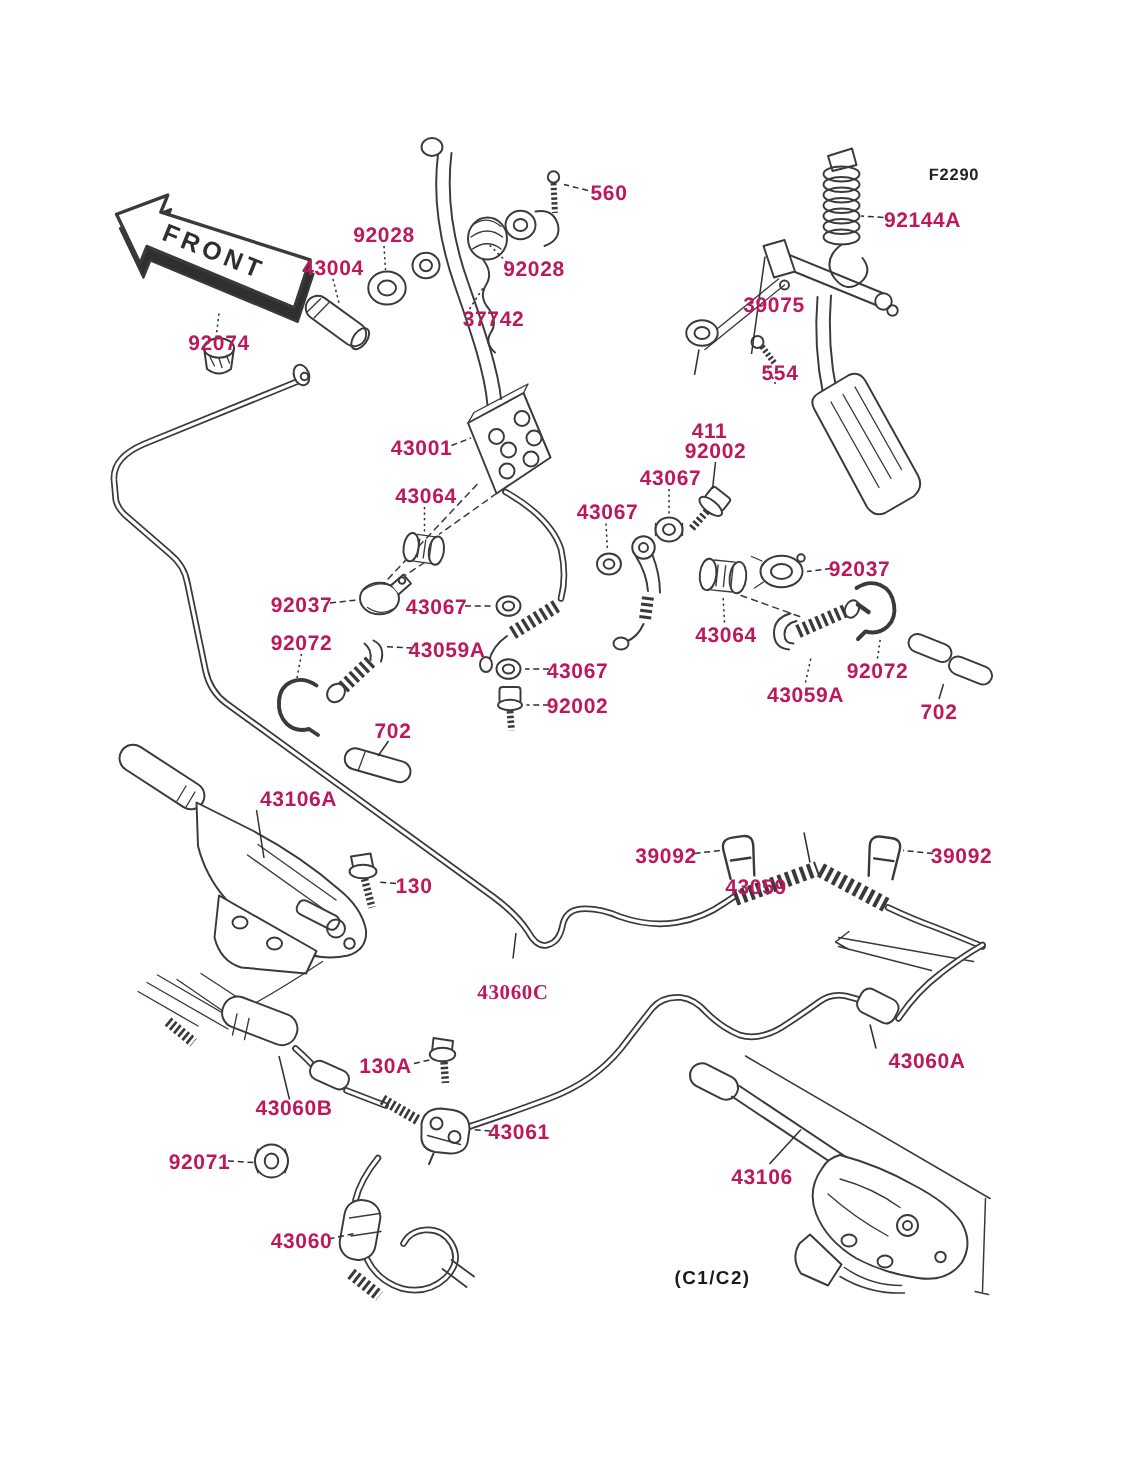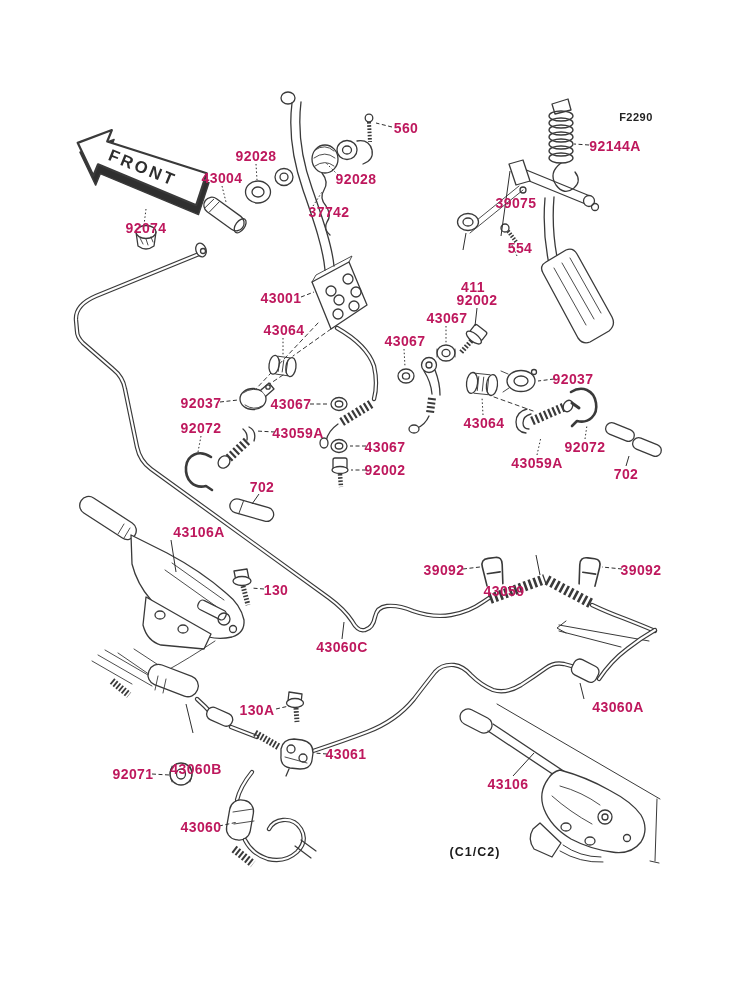--- a/index.html
+++ b/index.html
@@ -381,23 +381,23 @@
       <span class="part-label" style="left: 585px; top: 447px;">92072</span>
       <span class="part-label" style="left: 537px; top: 463px;">43059A</span>
       <span class="part-label" style="left: 262px; top: 487px;">702</span>
       <span class="part-label" style="left: 385px; top: 470px;">92002</span>
       <span class="part-label" style="left: 626px; top: 474px;">702</span>
       <span class="part-label" style="left: 171px; top: 532px; margin-left: 28px;">43106A</span>
       <span class="part-label" style="left: 276px; top: 590px;">130</span>
       <span class="part-label" style="left: 504px; top: 547px; margin-top: 44px;">43059</span>
       <span class="part-label" style="left: 444px; top: 570px;">39092</span>
       <span class="part-label" style="left: 641px; top: 570px;">39092</span>
-      <span class="part-label" style="left: 342px; top: 647px;">43060C</span>
+      <span class="part-label" style="left: 342px; top: 663px; font-family: Liberation Serif, serif;">43060C</span>
       <span class="part-label" style="left: 257px; top: 710px;">130A</span>
-      <span class="part-label" style="left: 196px; top: 769px;">43060B</span>
+      <span class="part-label" style="left: 196px; top: 738px;">43060B</span>
       <span class="part-label" style="left: 346px; top: 754px;">43061</span>
       <span class="part-label" style="left: 133px; top: 774px;">92071</span>
       <span class="part-label" style="left: 591px; top: 707px; margin-left: 27px;">43060A</span>
       <span class="part-label" style="left: 508px; top: 784px;">43106</span>
       <span class="part-label" style="left: 201px; top: 827px;">43060</span>
     </div>
 
 </div>
 
 </body></html>

